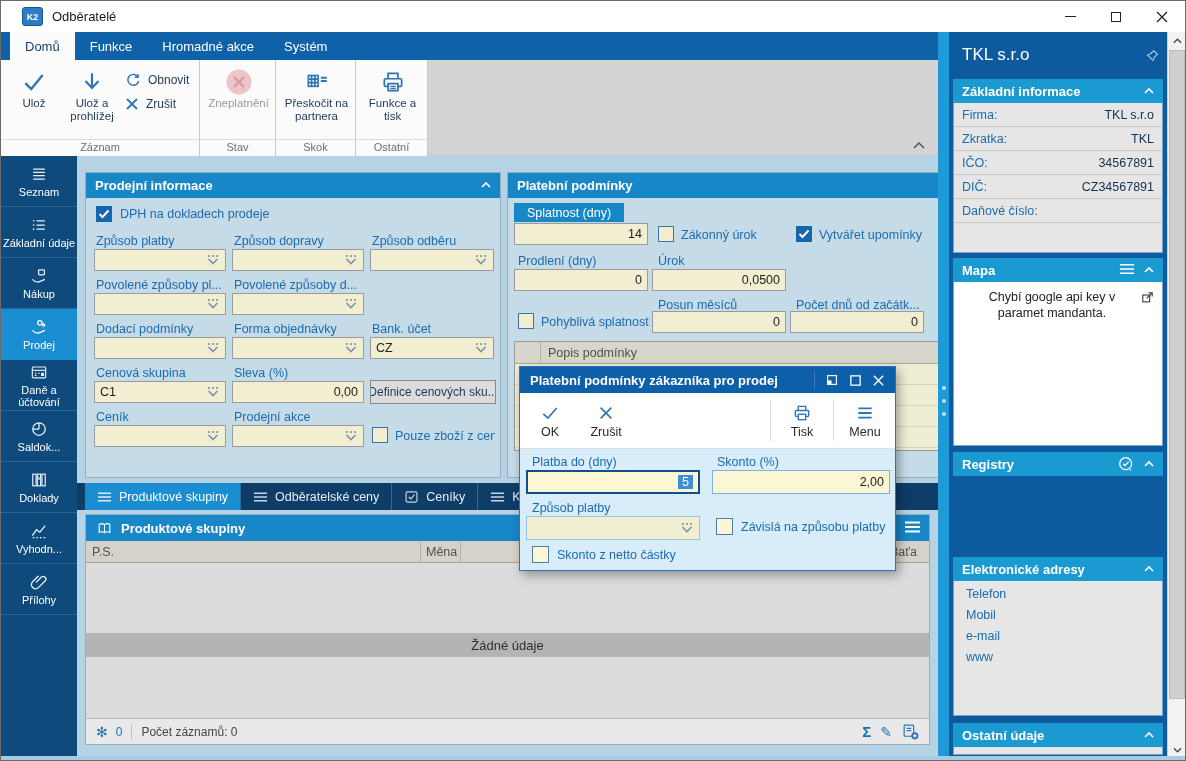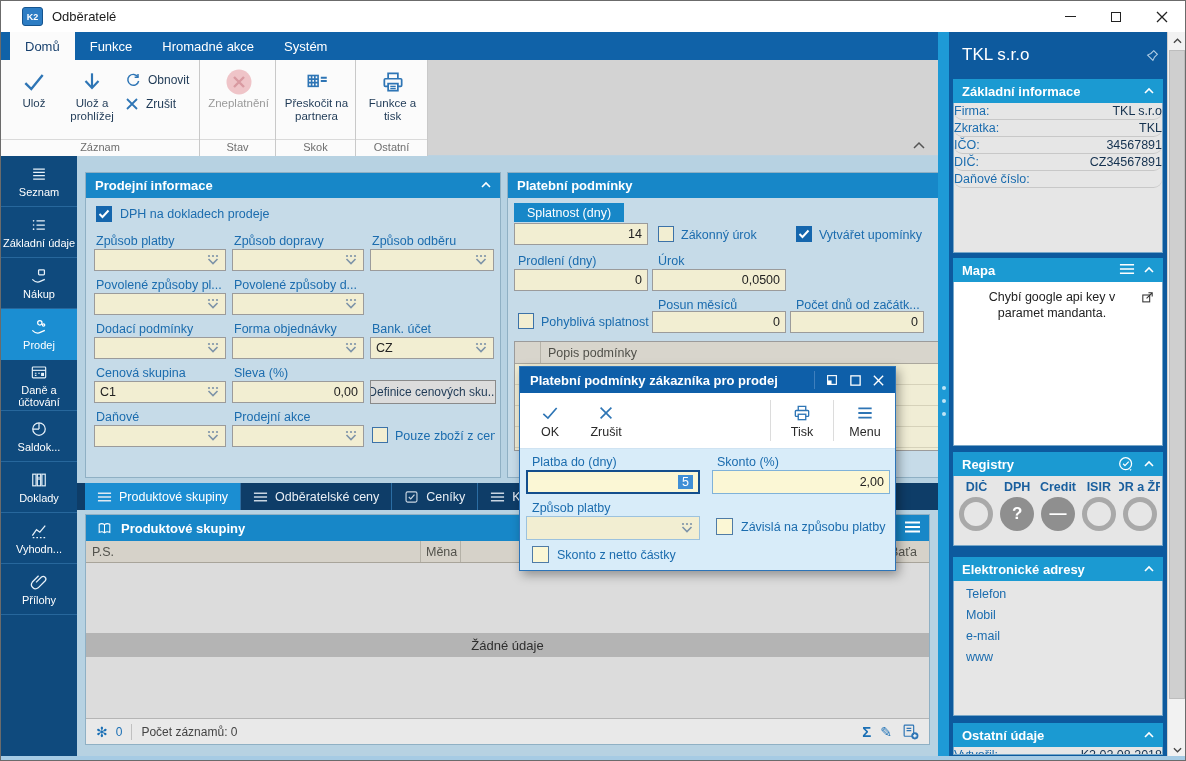--- a/index.html
+++ b/index.html
@@ -96,21 +96,21 @@
   .vstrip { position:absolute; left:937px; top:31px; width:11px; height:726px; background:#1e9ad6; }
   .vdots span { position:absolute; left:3.5px; width:4px; height:4px; border-radius:50%; background:#bfe3f5; }
   .rightbar { position:absolute; left:948px; top:31px; width:218px; height:726px; background:#0d5a9e; overflow:hidden; }
   .company { position:absolute; left:13px; top:13px; color:#fff; font-size:17px; }
   .pinico { position:absolute; right:8px; top:17px; opacity:.85; }
   .rsec { position:absolute; left:4px; width:210px; }
   .rhead { height:24px; background:#1b9ad2; color:#fff; font-weight:bold; font-size:13px; display:flex; align-items:center; padding:0 9px; position:relative; }
   .rhico { position:absolute; right:28px; top:4px; }
   .rhcol { position:absolute; right:6px; top:4px; }
   .rbody { background:#e6e6e6; border:1px solid #77a7c8; border-top:none; overflow:hidden; }
-  .irow { height:17px; display:flex; justify-content:space-between; align-items:center; padding:0 0; border-bottom:1px solid #c8c8c8; font-size:12.5px;border-radius:9px; }
+  .irow { height:24px; display:flex; justify-content:space-between; align-items:center; padding:0 8px; border-bottom:1px solid #c8c8c8; font-size:12.5px; }
   .irow .il { color:#1b6cae; } .irow .iv { color:#14314f; }
   .mapbody { background:#fff; position:relative; }
   .mapmsg { padding:7px 26px 0 14px; text-align:center; font-size:12.5px; color:#222; line-height:1.3; }
   .extlink { position:absolute; right:7px; top:8px; }
   .regrow { display:flex; padding:4px 2px 0 2px; }
   .regcol { width:41.2px; display:flex; flex-direction:column; align-items:center; overflow:hidden; }
   .reglab { font-size:12.5px; font-weight:bold; color:#1a5f9e; white-space:nowrap; }
   .regc { width:34px; height:34px; border-radius:50%; margin-top:3px; }
   .reg-ring { border:5px solid #a9a9a9; }
   .reg-fill { background:#8f8f8f; color:#fff; display:flex; align-items:center; justify-content:center; font-size:17px; font-weight:bold; }
@@ -449,21 +449,21 @@
                 <circle cx="11" cy="2" r="1.1" fill="#7d93a8"></circle>
                 <path d="M2.5 5 L7 9.5 L11.5 5" fill="none" stroke="#7d93a8" stroke-width="1.6"></path>
               </svg>
             </span>
           </div>
         <div class="fld num" style="left:146px;top:183px;width:132px;">
             <span class="val">0,00</span>
           </div>
         <div class="defbtn" style="left:284px;top:182px;width:126px;height:24px;">Definice cenových sku...</div>
 
-        <span class="flabel" style="left:10px;top:212px;">Daňové</span>
+        <span class="flabel" style="left:10px;top:212px;">Ceník</span>
         <span class="flabel" style="left:148px;top:212px;">Prodejní akce</span>
         <div class="fld" style="left:8px;top:227px;width:132px;">
             <span class="val"></span>
             <span class="ddg">
               <svg width="14" height="12" viewBox="0 0 14 12">
                 <circle cx="3" cy="2" r="1.1" fill="#7d93a8"></circle>
                 <circle cx="7" cy="2" r="1.1" fill="#7d93a8"></circle>
                 <circle cx="11" cy="2" r="1.1" fill="#7d93a8"></circle>
                 <path d="M2.5 5 L7 9.5 L11.5 5" fill="none" stroke="#7d93a8" stroke-width="1.6"></path>
               </svg>
@@ -781,44 +781,20 @@
               <path d="M6 9.2 L8.2 11.4 L12.6 6.6"></path>
               <path d="M13.5 15.5 L16 15.5 L14.75 17.5 Z" fill="#fff" stroke="none"></path>
             </svg>
           </span>
         <span class="rhcol">
             <svg width="16" height="16" viewBox="0 0 16 16" fill="none" stroke="#fff" stroke-width="1.6">
               <path d="M4 10 L8 6 L12 10"></path>
             </svg>
           </span>
       </div>
-      <div class="rbody" style="height:70px;">
-        <div class="regrow">
-          <div class="regcol">
-              <span class="reglab">DIČ</span>
-              <div class="regc reg-ring"></div>
-            </div>
-          <div class="regcol">
-              <span class="reglab">DPH</span>
-              <div class="regc reg-fill">?</div>
-            </div>
-          <div class="regcol">
-              <span class="reglab">Credit</span>
-              <div class="regc reg-fill">—</div>
-            </div>
-          <div class="regcol">
-              <span class="reglab">ISIR</span>
-              <div class="regc reg-ring"></div>
-            </div>
-          <div class="regcol">
-              <span class="reglab">OR a ŽR</span>
-              <div class="regc reg-ring"></div>
-            </div>
-        </div>
-      </div>
     </div>
 
     <div class="rsec" style="top:525px;">
       <div class="rhead">
         <span>Elektronické adresy</span>
         <span class="rhcol">
             <svg width="16" height="16" viewBox="0 0 16 16" fill="none" stroke="#fff" stroke-width="1.6">
               <path d="M4 10 L8 6 L12 10"></path>
             </svg>
           </span>

